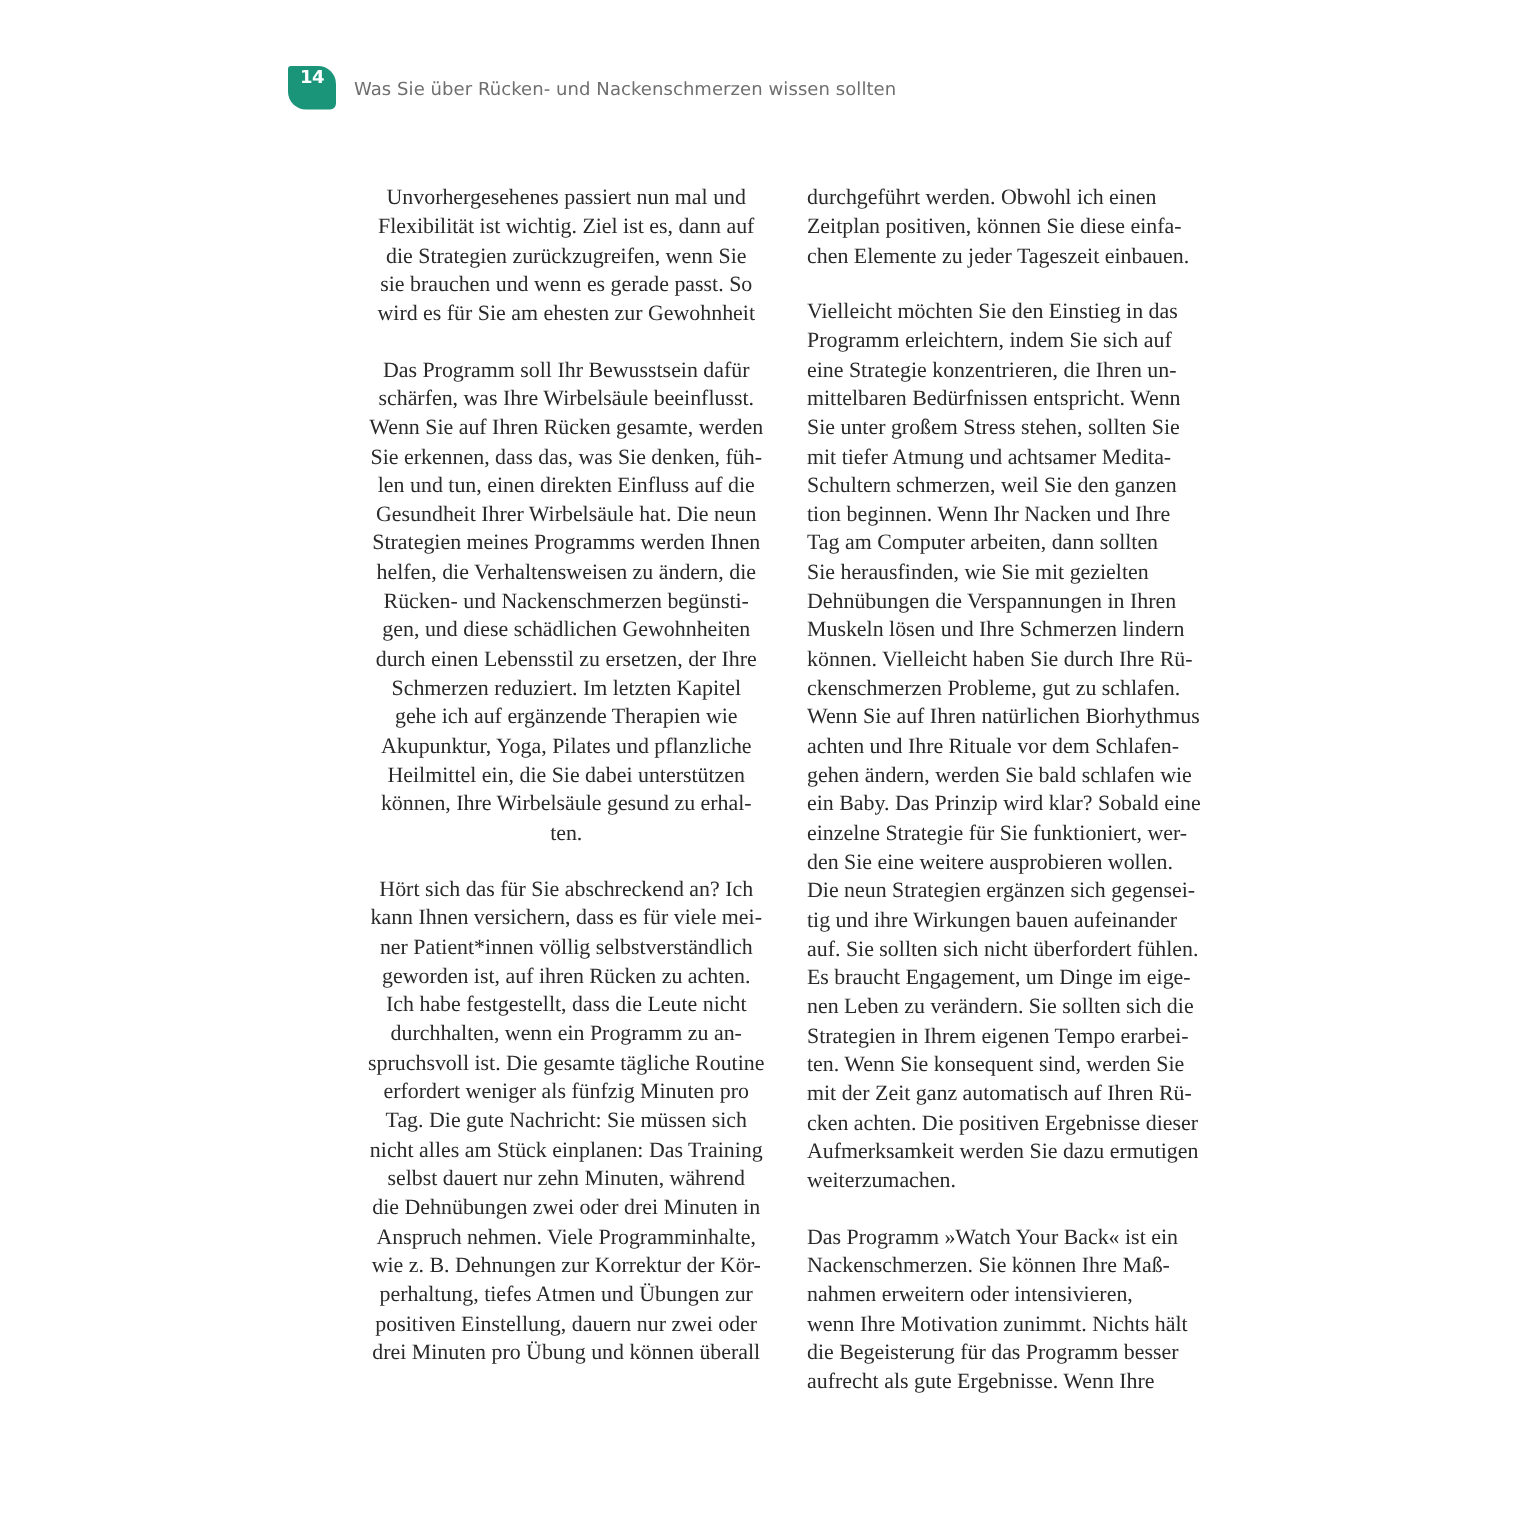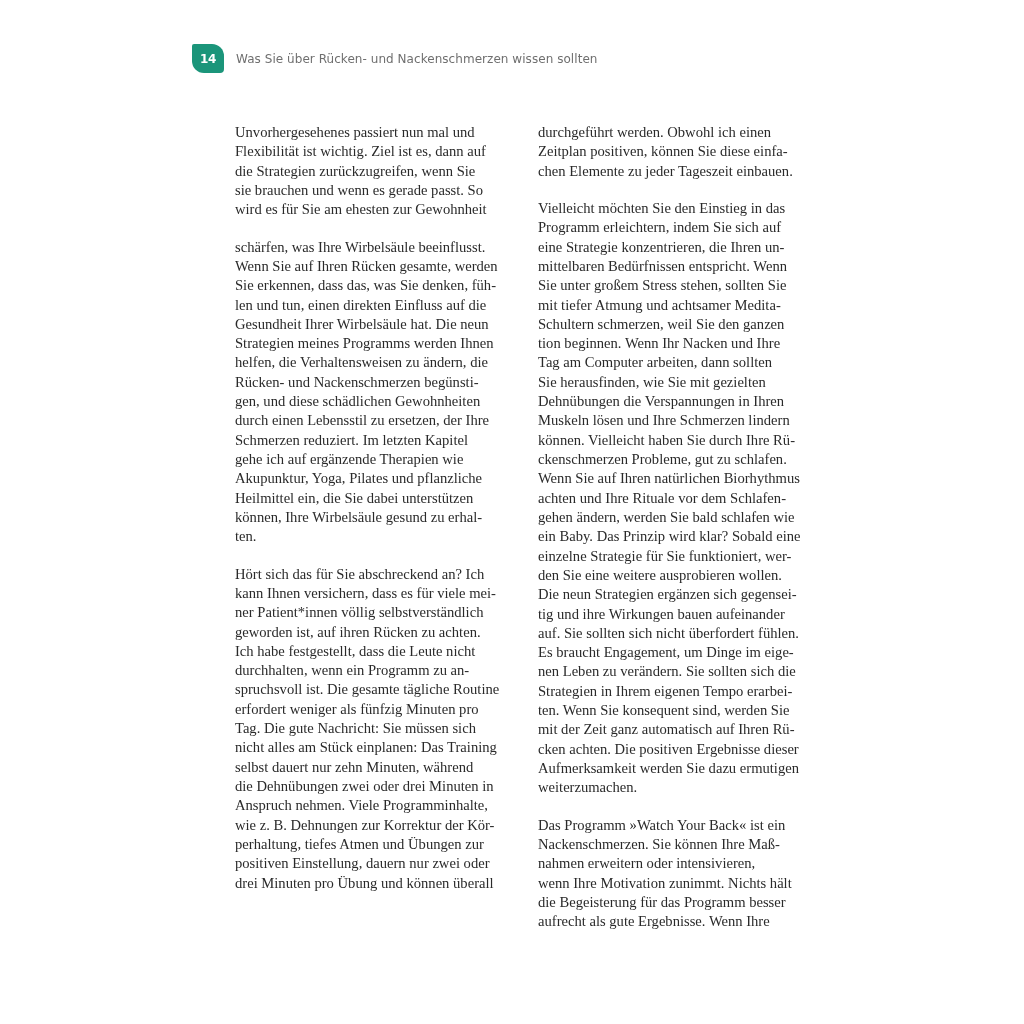--- a/index.html
+++ b/index.html
@@ -23,42 +23,42 @@
     }
     .page-badge {
       width: 32px;
       height: 29px;
       background: #1b957a;
       color: #ffffff;
       font-family: "DejaVu Sans", sans-serif;
       font-weight: bold;
       font-size: 12px;
       display: flex;
-      align-items: center;
+      align-items: flex-start;
       justify-content: center;
       border-radius: 2px 12px 4px 12px;
       letter-spacing: -0.3px;
     }
     .running-title {
       margin-left: 12px;
       font-family: "DejaVu Sans", sans-serif;
       font-size: 12px;
       color: #6f6f6f;
       letter-spacing: 0.05px;
     }
     .column {
       position: absolute;
       top: 123px;
       width: 285px;
       font-family: "Liberation Serif", "DejaVu Serif", serif;
       font-size: 14.6px;
       line-height: 19.32px;
       color: #2a2a2a;
     }
-    .col-left { left: 235px; }
+    .col-left { left: 235px; text-align: center; }
     .col-right { left: 538px; }
     .para { margin: 0; padding: 0; }
     .para + .para { margin-top: 18px; }
     .line {
       display: block;
       white-space: nowrap;
       height: 19.32px;
     }
   </style>
 </head>
@@ -73,20 +73,21 @@
 
 <div class="column col-left">
     <p class="para">
       <span class="line">Unvorhergesehenes passiert nun mal und</span>
       <span class="line">Flexibilität ist wichtig. Ziel ist es, dann auf</span>
       <span class="line">die Strategien zurückzugreifen, wenn Sie</span>
       <span class="line">sie brauchen und wenn es gerade passt. So</span>
       <span class="line">wird es für Sie am ehesten zur Gewohnheit</span>
     </p>
     <p class="para">
+      <span class="line">Das Programm soll Ihr Bewusstsein dafür</span>
       <span class="line">schärfen, was Ihre Wirbelsäule beeinflusst.</span>
       <span class="line">Wenn Sie auf Ihren Rücken gesamte, werden</span>
       <span class="line">Sie erkennen, dass das, was Sie denken, füh-</span>
       <span class="line">len und tun, einen direkten Einfluss auf die</span>
       <span class="line">Gesundheit Ihrer Wirbelsäule hat. Die neun</span>
       <span class="line">Strategien meines Programms werden Ihnen</span>
       <span class="line">helfen, die Verhaltensweisen zu ändern, die</span>
       <span class="line">Rücken- und Nackenschmerzen begünsti-</span>
       <span class="line">gen, und diese schädlichen Gewohnheiten</span>
       <span class="line">durch einen Lebensstil zu ersetzen, der Ihre</span>

